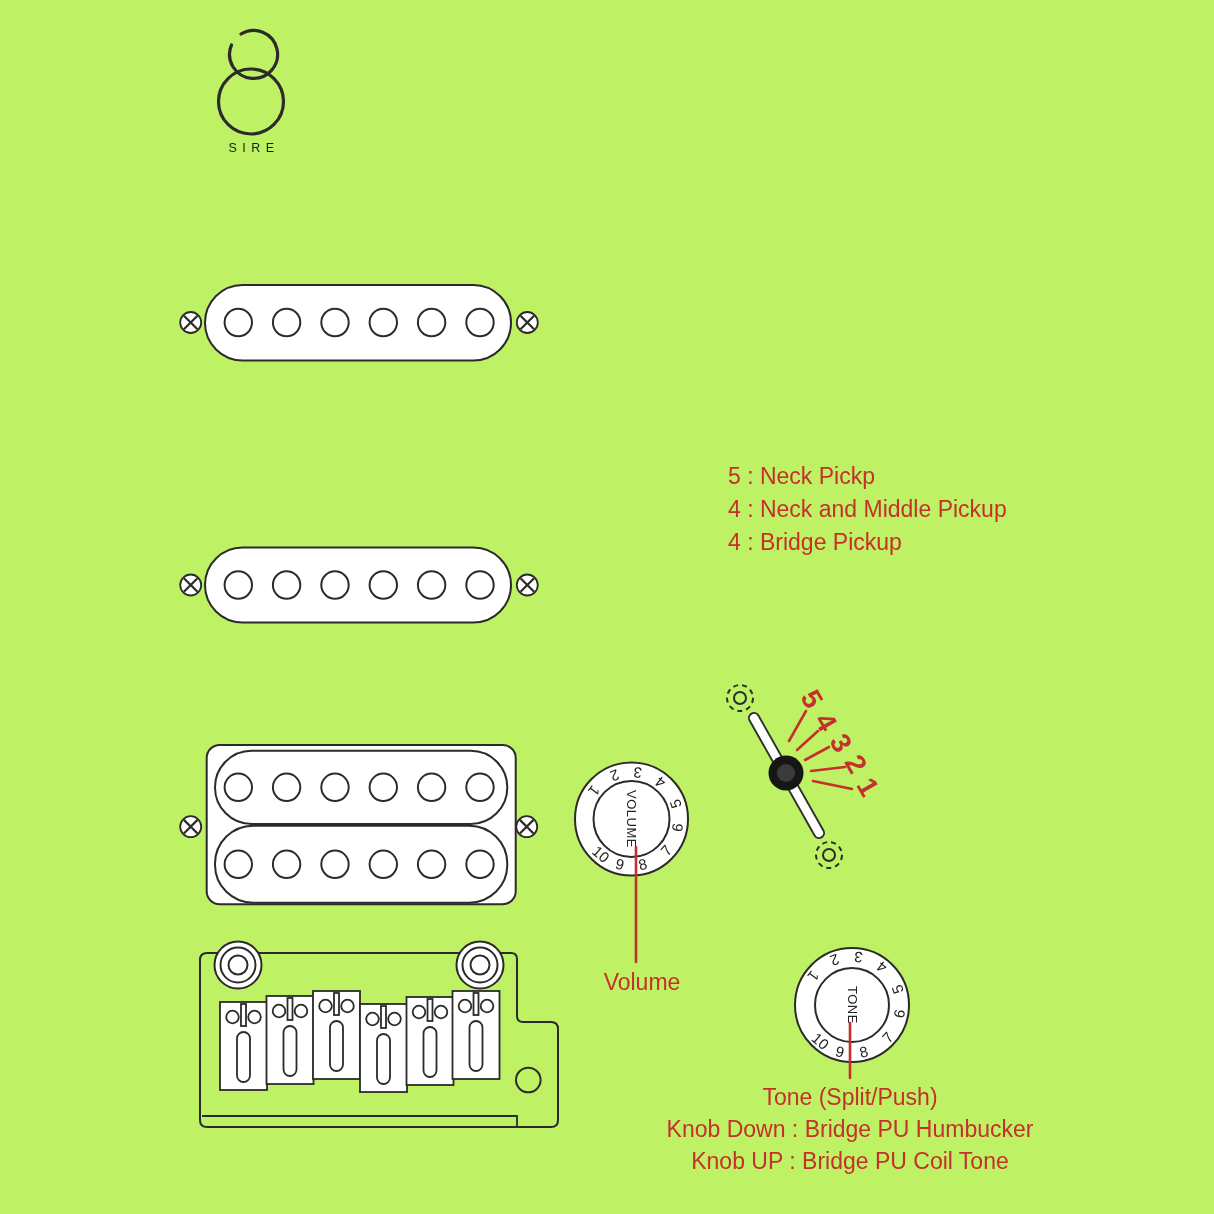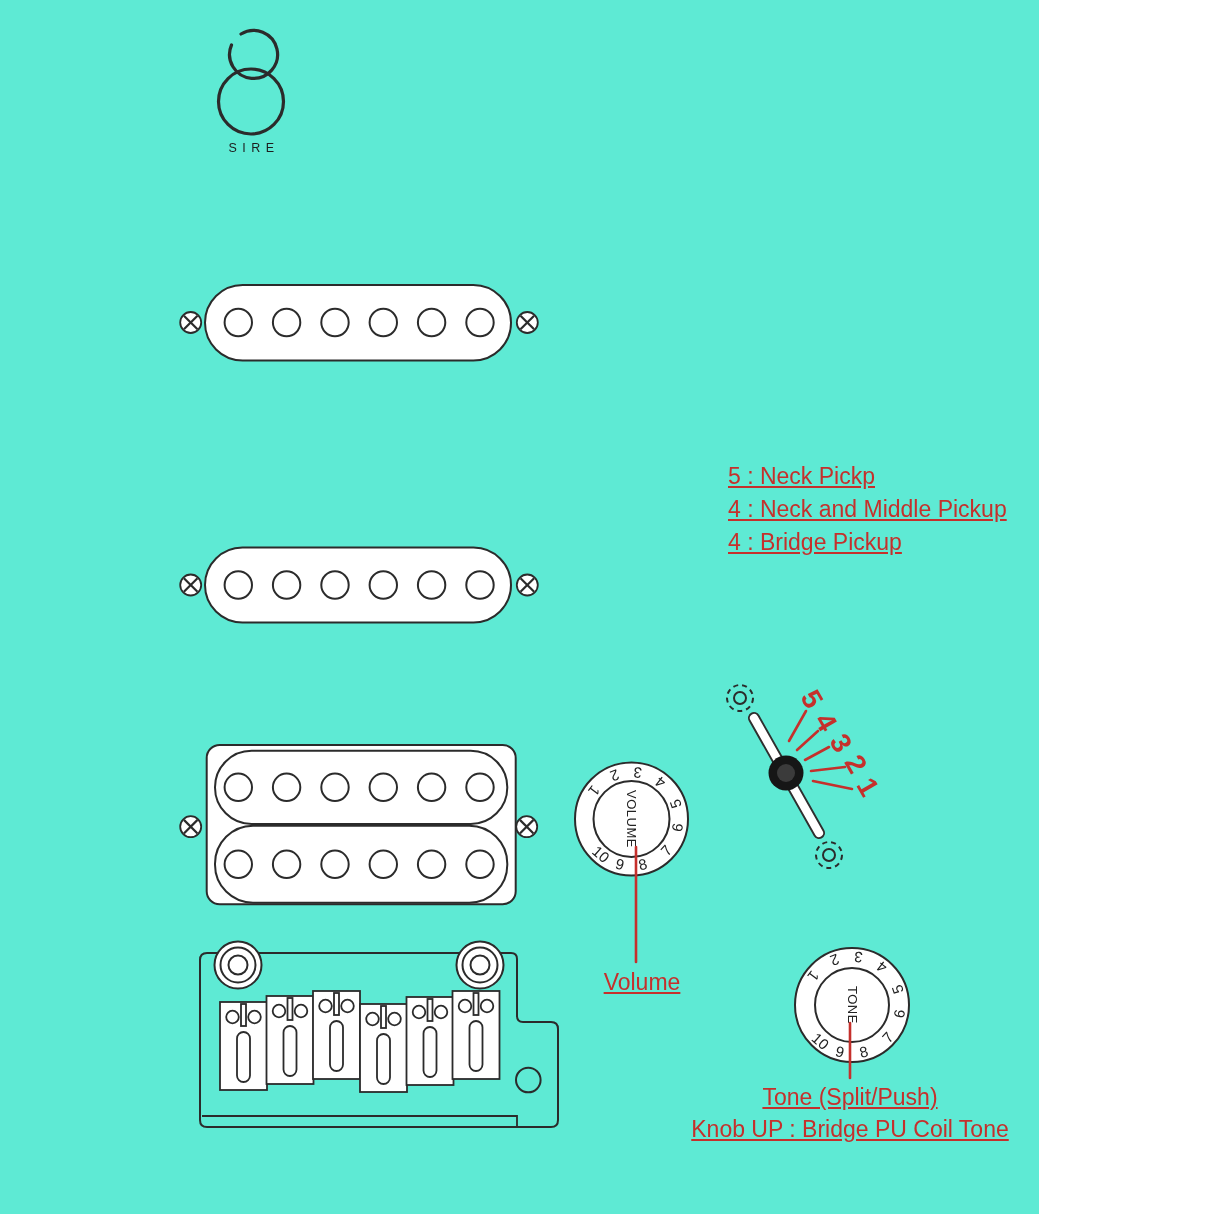--- a/index.html
+++ b/index.html
@@ -2,37 +2,37 @@
 <html style="--red: #c5302c; --ink: #2b2b2b;"><head>
 <meta charset="utf-8">
 <style>
   :root{
     --red:#c5302c;
     --ink:#2b2b2b;
   }
   html,body{margin:0;padding:0;background:#ffffff;}
   .page{
     position:relative;
-    width:1039px;height:1214px;
-    background:#5eead4;
+    width:1214px;height:1214px;
+    background:#bef264;
     font-family:"Liberation Sans", sans-serif;
     overflow:hidden;
   }
   svg{position:absolute;left:0;top:0;}
   .ln{fill:none;stroke:var(--ink);}
   .lw1{stroke-width:1.8;}
   .lw2{stroke-width:2;}
   .lw3{stroke-width:3.2;stroke-linecap:round;}
   .wfill{fill:#ffffff;stroke:var(--ink);}
   .tick{font-family:"Liberation Sans",sans-serif;font-size:15px;fill:#222;}
   .knob-word{font-family:"Liberation Sans",sans-serif;font-size:13px;letter-spacing:0.5px;fill:#222;}
   .logo-word{font-family:"Liberation Sans",sans-serif;font-size:12.5px;letter-spacing:5.5px;fill:#1d1d1d;text-anchor:middle;}
   .sw-num{font-family:"Liberation Sans",sans-serif;font-size:28px;font-weight:700;fill:var(--red);}
   .redline{stroke:var(--red);stroke-width:2.6;stroke-linecap:round;}
-  .annot{position:absolute;color:var(--red);font-size:23px;line-height:33px;white-space:nowrap;text-decoration:underline;}
+  .annot{position:absolute;color:var(--red);font-size:23px;line-height:33px;white-space:nowrap;}
   .annot-center{transform:translateX(-50%);text-align:center;}
   .tone-block{line-height:32px;}
 </style>
 </head>
 <body>
 
 <div class="page">
 
   <svg width="1214" height="1214" viewBox="0 0 1214 1214">
     <defs>
@@ -178,16 +178,17 @@
   <div class="annot" style="left:728px;top:460px;">
     <div>5 : Neck Pickp</div>
     <div>4 : Neck and Middle Pickup</div>
     <div>4 : Bridge Pickup</div>
   </div>
 
   <div class="annot annot-center" style="left:642px;top:966px;">Volume</div>
 
   <div class="annot annot-center tone-block" style="left:850px;top:1081px;">
     <div>Tone (Split/Push)</div>
+    <div>Knob Down : Bridge PU Humbucker</div>
     <div>Knob UP : Bridge PU Coil Tone</div>
   </div>
 
 </div>
 
 </body></html>

